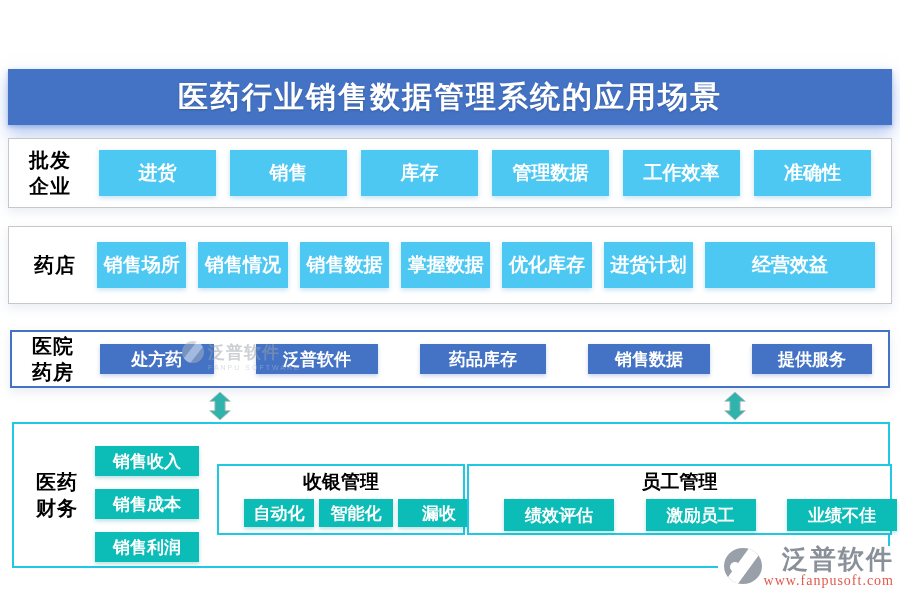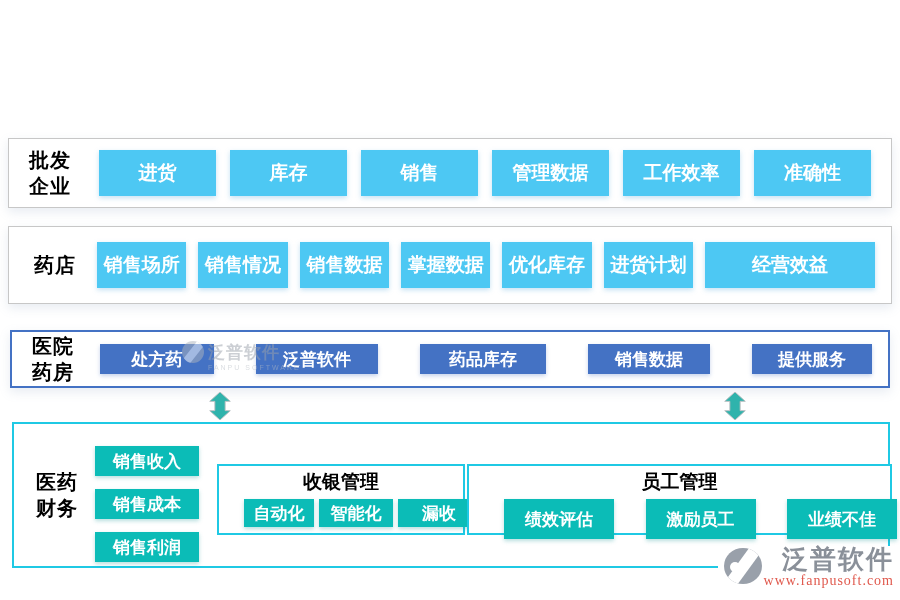--- a/index.html
+++ b/index.html
@@ -63,21 +63,21 @@
   .cashier { left:203px; width:248px; }
   .employee { left:453px; width:425px; }
   .sub-title { font-size:19px; font-weight:bold; color:#000; margin-top:3px; }
   .sub-btns { display:flex; align-items:flex-end; margin-top:4px;margin-left:42px; }
   .cashier .sub-btns { gap:5px; }
   .cashier .sub-btns .btn-teal { height:28px; }
   .cashier .sub-btns .btn-teal:nth-child(1){ width:70px; }
   .cashier .sub-btns .btn-teal:nth-child(2){ width:74px; }
   .cashier .sub-btns .btn-teal:nth-child(3){ width:82px; }
   .employee .sub-btns { width:100%; padding:0 14px; justify-content:space-between; }
-  .employee .sub-btns .btn-teal { width:110px; height:40px; }
+  .employee .sub-btns .btn-teal { width:110px; height:32px; }
 
   
   .watermark { position:absolute; left:182px; top:341px; display:flex; gap:4px;
     align-items:flex-start; opacity:.5; pointer-events:none; z-index:5; }
   .wm-mark { width:22px; height:22px; border-radius:50%; background:#aeb4bd;
     position:relative; overflow:hidden; flex:0 0 auto; }
   .wm-mark::after { content:""; position:absolute; left:7px; top:-4px; width:8px;
     height:32px; background:#fff; transform:rotate(38deg); }
   .wm-text { display:flex; flex-direction:column; }
   .wm-text .t1 { font-size:17px; font-weight:bold; color:#9aa1ab; letter-spacing:1px; }
@@ -96,28 +96,31 @@
   .vendor-text .name { font-size:26px; font-weight:bold; color:#8a9099;
     letter-spacing:2px; line-height:1.05; }
   .vendor-text .url { font-family:"Liberation Serif",serif; font-size:14px;
     font-weight:normal; color:#E0584C; letter-spacing:1px; }
 </style>
 </head>
 <body>
 
 <div class="canvas">
 
+  <div class="banner">
+    <span>医药行业销售数据管理系统的应用场景</span>
+  </div>
 
   <div class="row row1">
     <div class="row-label">批发
 企业</div>
     <div class="btns">
       <div class="btn btn-sky">进货</div>
+      <div class="btn btn-sky">销售</div>
       <div class="btn btn-sky">库存</div>
-      <div class="btn btn-sky">销售</div>
       <div class="btn btn-sky">管理数据</div>
       <div class="btn btn-sky">工作效率</div>
       <div class="btn btn-sky">准确性</div>
     </div>
   </div>
 
   <div class="row row2">
     <div class="row-label">药店</div>
     <div class="btns">
       <div class="btn btn-sky">销售场所</div>

